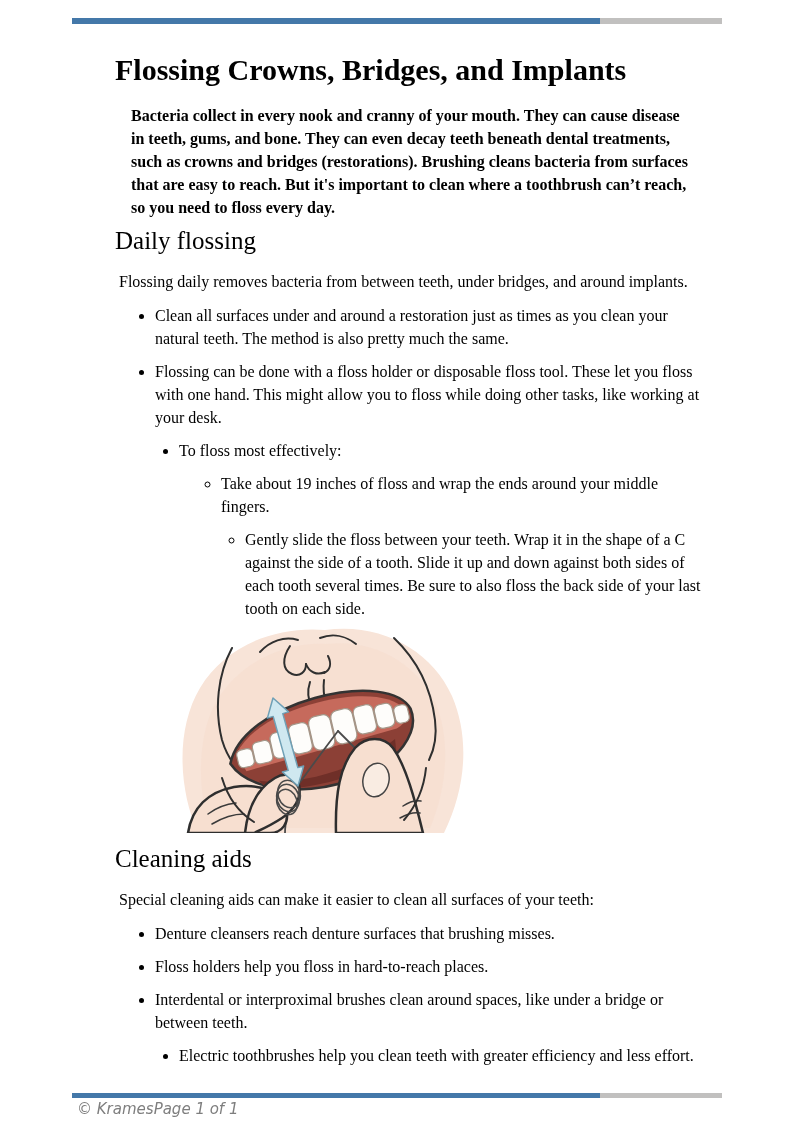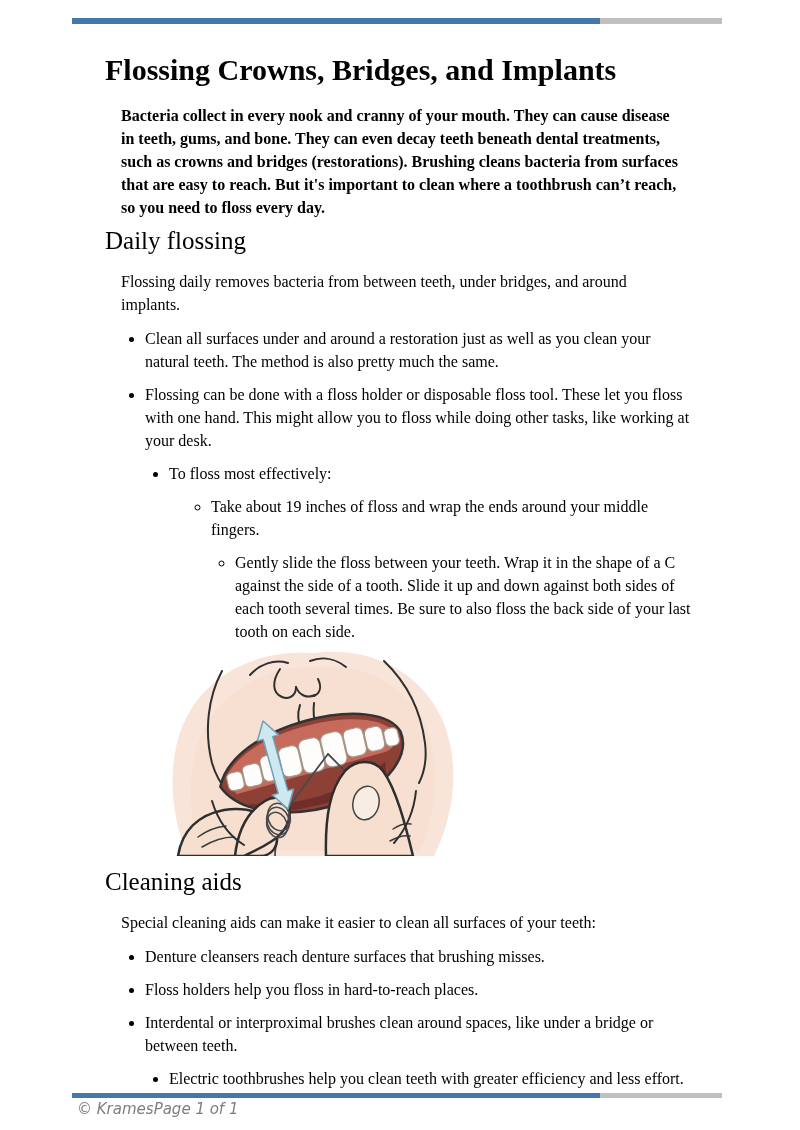--- a/index.html
+++ b/index.html
@@ -8,24 +8,24 @@
     font-family:"Liberation Serif","DejaVu Serif",serif;color:#000;
     overflow:hidden;
   }
   
   .bar{position:absolute;left:72px;width:650px;display:flex;}
   .bar .seg-blue{height:100%;width:528px;background:#4478a9;}
   .bar .seg-gray{height:100%;flex:1;background:#c1c0bf;}
   .bar.top{top:18px;height:6px;}
   .bar.bottom{top:1093px;height:5px;}
 
-  .content{position:absolute;left:105px;top:0;width:592px;}
+  .content{position:absolute;left:115px;top:0;width:592px;}
   h1{font-size:30px;line-height:36px;margin:0;padding-top:52px;padding-bottom:16px;font-weight:700;}
   h2{font-size:25px;line-height:31px;margin:6px 0 14px;font-weight:400;}
-  p{font-size:16px;line-height:23px;margin:0 16px 11px;}
+  p{font-size:16px;line-height:23px;margin:0 4px 11px;}
   p.intro{margin:0 16px 0;font-weight:bold;}
   ul{margin:0;padding-left:40px;font-size:16px;line-height:23px;list-style:disc;}
   ul.sub{list-style:circle;padding-left:42px;margin:10px 0 0;}
   li{margin:0 0 10px;}
   li:last-child{margin-bottom:0;margin-left:24px;}
 
   figure{margin:8px 0 10px 55px;width:310px;height:205px;}
   figure svg{display:block;}
 
   .footer-text{
@@ -47,21 +47,21 @@
 
   <h1>Flossing Crowns, Bridges, and Implants</h1>
 
   <p class="intro">Bacteria collect in every nook and cranny of your mouth. They can cause disease in teeth, gums, and bone. They can even decay teeth beneath dental treatments, such as crowns and bridges (restorations). Brushing cleans bacteria from surfaces that are easy to reach. But it's important to clean where a toothbrush can’t reach, so you need to floss every day.</p>
 
   <h2>Daily flossing</h2>
 
   <p>Flossing daily removes bacteria from between teeth, under bridges, and around implants.</p>
 
   <ul>
-    <li>Clean all surfaces under and around a restoration just as well as you clean your natural teeth. The method is also pretty much the same.</li>
+    <li>Clean all surfaces under and around a restoration just as times as you clean your natural teeth. The method is also pretty much the same.</li>
     <li>Flossing can be done with a floss holder or disposable floss tool. These let you floss with one hand. This might allow you to floss while doing other tasks, like working at your desk.</li>
     <li>
       <span>To floss most effectively:</span>
       <ul class="sub">
         <li>Take about  19 inches of floss and wrap the ends around your middle fingers.</li>
         <li>Gently slide the floss between your teeth. Wrap it in the shape of a C against the side of a tooth. Slide it up and down against both sides of each tooth several times. Be sure to also floss the back side of your last tooth on each side.</li>
       </ul>
     </li>
   </ul>
 

